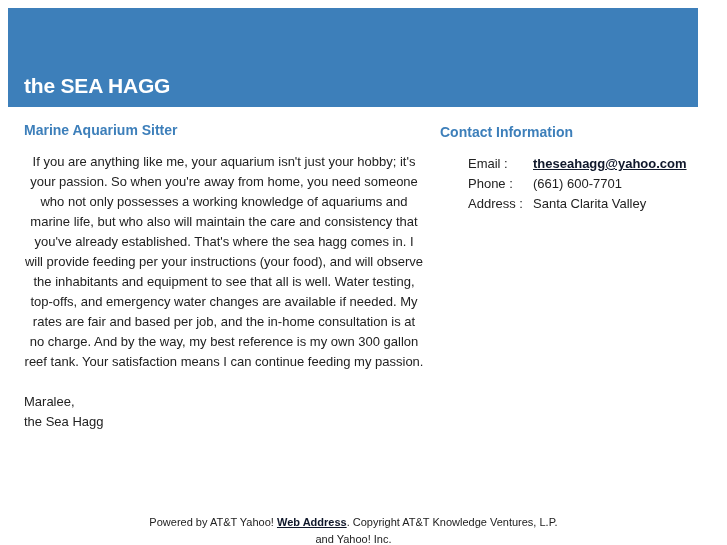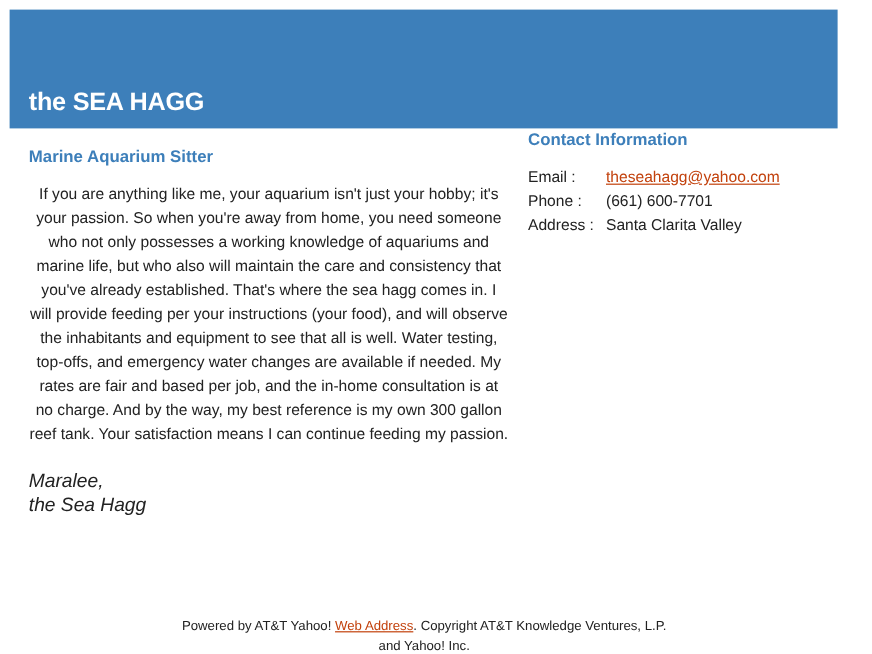--- a/index.html
+++ b/index.html
@@ -9,29 +9,29 @@
     }
     .header {
       position: absolute; left: 8px; top: 8px; width: 690px; height: 99px;
       background: #3d7fba;
     }
     .site-title {
       position: absolute; left: 16px; top: 66px; margin: 0;
       font-size: 21px; font-weight: bold; color: #ffffff; letter-spacing: -0.2px;
     }
     .main { position: absolute; left: 24px; top: 122px; width: 400px; }
-    .sidebar { position: absolute; left: 440px; top: 108px; width: 260px; }
+    .sidebar { position: absolute; left: 440px; top: 124px; width: 260px; }
     h2.section-title {
       margin: 0 0 14px 0; font-size: 14px; font-weight: bold; color: #3d7fba;
     }
     .body-text { font-size: 13px; line-height: 20px; color: #222; margin: 0; text-align: center; }
-    .signature { font-size: 16px; line-height: 20px; margin: 20px 0 0 0; font-style: italic; }
-    .contact-row { display: flex; font-size: 13px; line-height: 20px; color: #222; }
+    .signature { font-size: 13px; line-height: 20px; margin: 20px 0 0 0; }
+    .contact-row { display: flex; font-size: 13px; line-height: 20px; color: #222; margin-left: 28px; }
     .contact-label { width: 65px; flex: none; }
-    a { color: #c2410c; text-decoration: underline; }
+    a { color: #0f172a; text-decoration: underline; font-weight: bold; }
     .footer {
       position: absolute; left: 0; top: 514px; width: 707px; text-align: center;
       font-size: 11px; line-height: 17px; color: #222;
     }
   </style>
 </head>
 <body>
 
 <div class="header">
   <h1 class="site-title">the SEA HAGG</h1>

